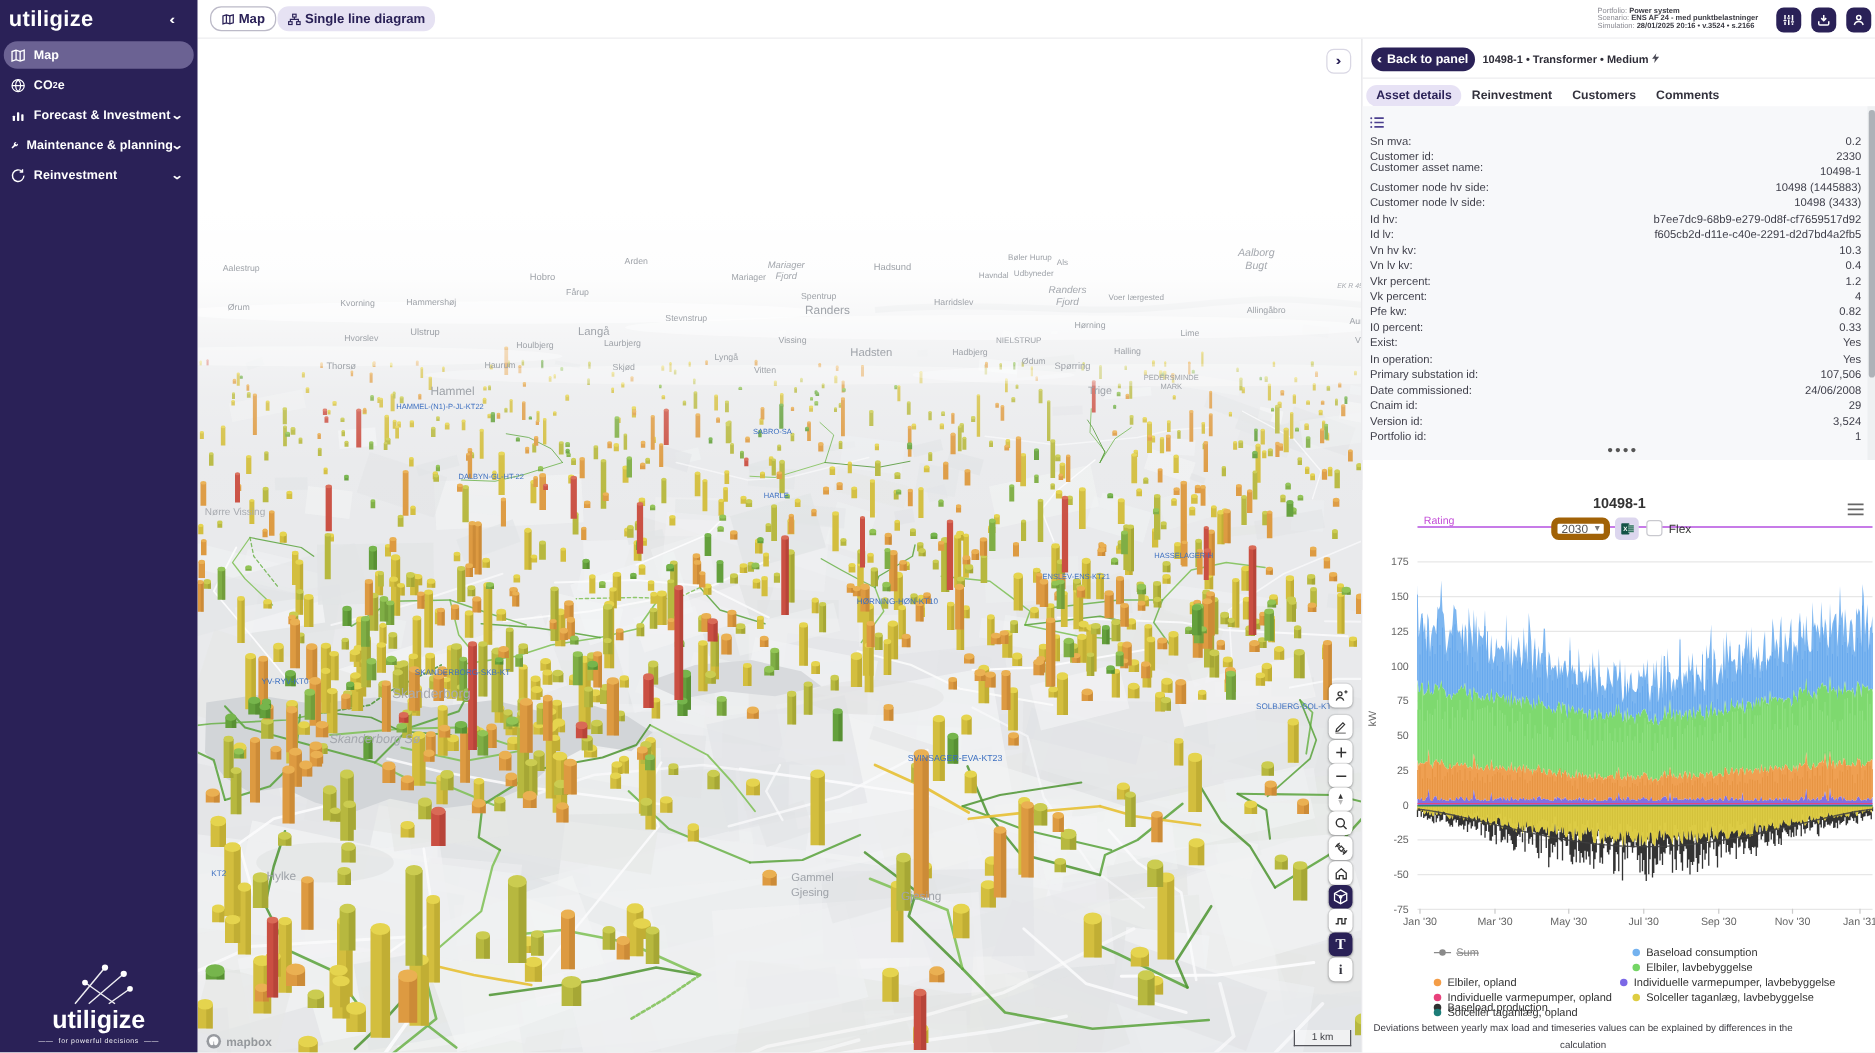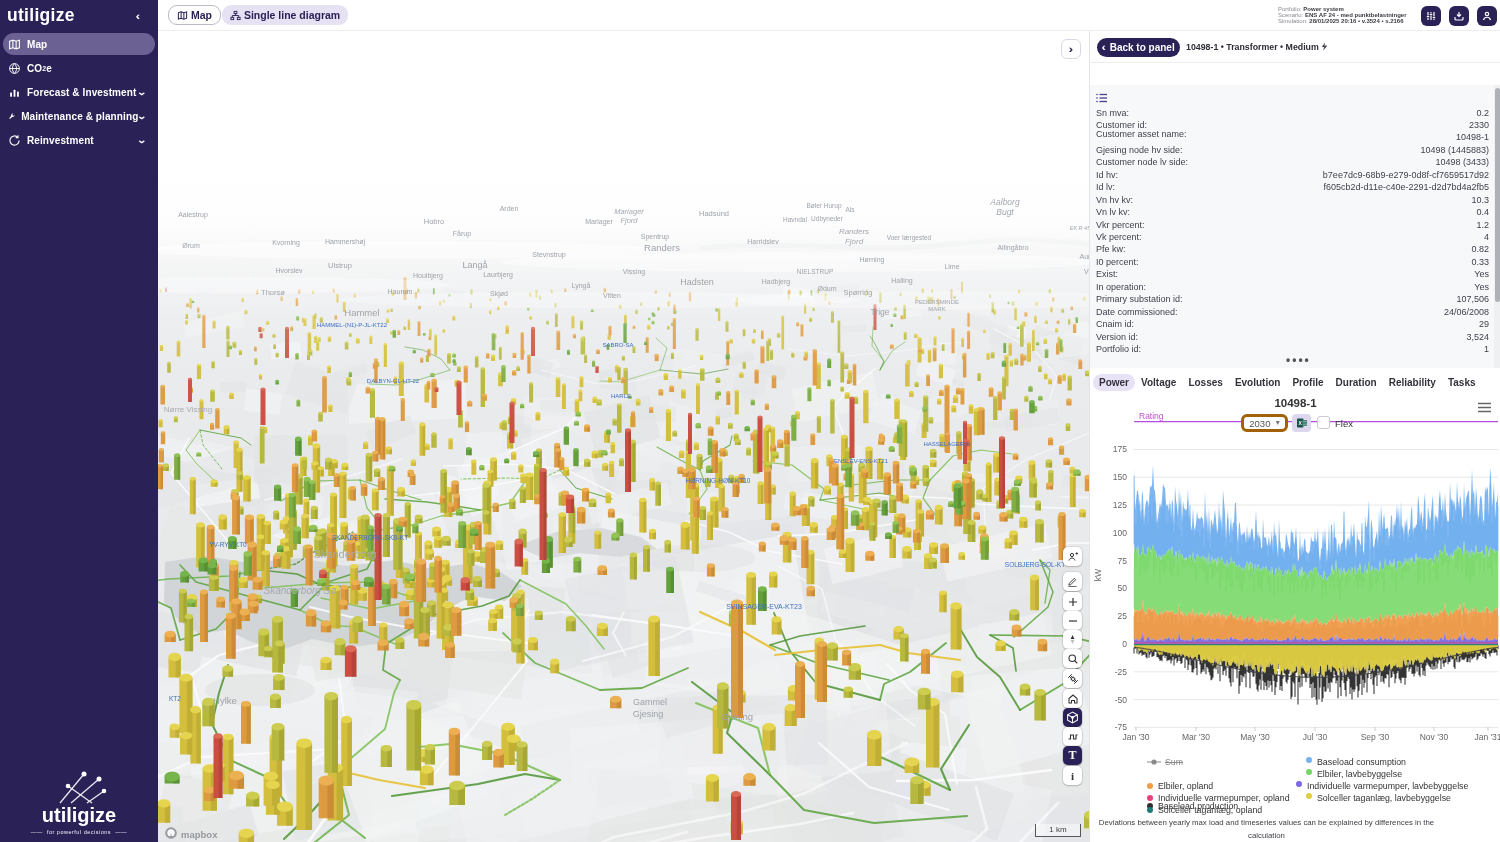--- a/index.html
+++ b/index.html
@@ -9,21 +9,21 @@
 .chev{margin-left:auto;margin-right:9px;font-size:9px;font-weight:bold;transform:scaleX(1.4)}
 .topbtn{position:absolute;display:flex;align-items:center;font-weight:bold;color:#2a2157;font-size:10.5px;border-radius:9px;padding:0 8px;height:20px;white-space:nowrap}
 .topbtn svg{flex:none}
 .panel{position:absolute;left:1089px;top:31px;width:411px;height:811px;background:#fff;border-left:1px solid #e4e4e8}
 .dt{position:absolute;font-size:9px;color:#3f3f4a}
 .tab{display:inline-block;font-size:9.8px;font-weight:bold;color:#33323d;padding:3px 8px;border-radius:12px}
 .tabon{background:#e7e2f5;color:#2a2157}
 .tab2{display:inline-block;font-size:10px;font-weight:bold;color:#33323d;padding:3px 6px;border-radius:12px}
 .mapctl{position:absolute;width:19px;height:19px;background:#fff;border-radius:5px;box-shadow:0 0 0 1px rgba(0,0,0,.07),0 1px 2px rgba(0,0,0,.18);display:flex;align-items:center;justify-content:center;color:#33333d}
 .mapctl.on{background:#2a2157;color:#fff}
-.leg{position:absolute;font-size:8.8px;color:#333;display:flex;align-items:flex-start}
+.leg{position:absolute;font-size:8.8px;color:#333;display:flex;align-items:center}
 .leg i{width:6px;height:6px;border-radius:50%;margin-right:5px;flex:none}
 </style></head><body>
 
 <div class="abs" style="left:158px;top:31px;width:931px;height:811px;overflow:hidden">
 <svg width="931" height="811" viewBox="0 0 931 811" xmlns="http://www.w3.org/2000/svg" style="position:absolute;left:0;top:0">
       <rect width="931" height="811" fill="#e9eaec"></rect>
       <g>
         <rect x="571" y="543" width="85" height="29" fill="#e2e4e6" opacity="0.66" transform="rotate(-5 613 557)"></rect>
         <rect x="792" y="534" width="34" height="32" fill="#e2e4e6" opacity="0.46" transform="rotate(19 809 550)"></rect>
         <rect x="-21" y="710" width="138" height="117" fill="#e1e3e5" opacity="0.72" transform="rotate(-7 48 769)"></rect>
@@ -681,40 +681,43 @@
   </div>
 <div class="abs" style="left:1035px;top:824px;width:46px;height:13px;border:1.5px solid #55565c;border-top:none;background:rgba(255,255,255,.45);font-size:8px;color:#3c3d42;text-align:center;line-height:12px">1 km</div>
 
 <div class="panel">
 <div class="abs" style="left:7px;top:7px;width:83px;height:19px;background:#2a2157;border-radius:10px;color:#fff;font-size:10px;font-weight:bold;display:flex;align-items:center;justify-content:center"><span style="transform:scaleX(1.3);margin-right:4px;font-size:10px">‹</span>Back to panel</div>
 <div class="abs" style="left:96px;top:11px;font-size:8.8px;font-weight:bold;color:#2e2d38">10498-1 • Transformer • Medium
 <svg width="7" height="9" viewBox="0 0 12 16" style="vertical-align:-1px">
         <path d="M7 1 1 9h4l-1 6 7-9H6z" fill="#4a4a55"></path>
       </svg></div>
 <div class="abs" style="left:0;top:31px;width:411px;border-top:1px solid #ededf0"></div>
+<div class="abs" style="left:3px;top:35px">
+<span class="tab tabon">Asset details</span><span class="tab">Reinvestment</span><span class="tab">Customers</span><span class="tab">Comments</span>
+</div>
 <div class="abs" style="left:0;top:54px;width:411px;height:283px;background:#f7f8fa">
 <svg class="abs" width="12" height="10" viewBox="0 0 24 20" style="left:6px;top:8px">
         <g stroke="#4b3f8f" stroke-width="2.6">
           <line x1="7" y1="3" x2="22" y2="3"></line>
           <line x1="7" y1="10" x2="22" y2="10"></line>
           <line x1="7" y1="17" x2="22" y2="17"></line>
         </g>
         <g fill="#4b3f8f">
           <circle cx="2" cy="3" r="1.6"></circle>
           <circle cx="2" cy="10" r="1.6"></circle>
           <circle cx="2" cy="17" r="1.6"></circle>
         </g>
       </svg>
 <div class="dt" style="left:6px;top:22.5px">Sn mva:</div>
       <div class="dt" style="right:12px;top:22.5px">0.2</div>
       <div class="dt" style="left:6px;top:35.0px">Customer id:</div>
       <div class="dt" style="right:12px;top:35.0px">2330</div>
       <div class="dt" style="left:6px;top:44px">Customer asset name:</div>
       <div class="dt" style="right:12px;top:47.4px">10498-1</div>
-      <div class="dt" style="left:6px;top:59.9px">Gjesing node hv side:</div>
+      <div class="dt" style="left:6px;top:59.9px">Customer node hv side:</div>
       <div class="dt" style="right:12px;top:59.9px">10498 (1445883)</div>
       <div class="dt" style="left:6px;top:72.3px">Customer node lv side:</div>
       <div class="dt" style="right:12px;top:72.3px">10498 (3433)</div>
       <div class="dt" style="left:6px;top:84.8px">Id hv:</div>
       <div class="dt" style="right:12px;top:84.8px">b7ee7dc9-68b9-e279-0d8f-cf7659517d92</div>
       <div class="dt" style="left:6px;top:97.2px">Id lv:</div>
       <div class="dt" style="right:12px;top:97.2px">f605cb2d-d11e-c40e-2291-d2d7bd4a2fb5</div>
       <div class="dt" style="left:6px;top:109.7px">Vn hv kv:</div>
       <div class="dt" style="right:12px;top:109.7px">10.3</div>
       <div class="dt" style="left:6px;top:122.1px">Vn lv kv:</div>
@@ -737,23 +740,20 @@
       <div class="dt" style="right:12px;top:221.7px">24/06/2008</div>
       <div class="dt" style="left:6px;top:234.1px">Cnaim id:</div>
       <div class="dt" style="right:12px;top:234.1px">29</div>
       <div class="dt" style="left:6px;top:246.6px">Version id:</div>
       <div class="dt" style="right:12px;top:246.6px">3,524</div>
       <div class="dt" style="left:6px;top:259.0px">Portfolio id:</div>
       <div class="dt" style="right:12px;top:259.0px">1</div>
 <div class="abs" style="left:196px;top:268px;font-size:12px;letter-spacing:2px;color:#555;font-weight:bold">••••</div>
 <div class="abs" style="left:404px;top:0px;width:6px;height:283px;background:#eef0f2"></div>
 <div class="abs" style="left:404.5px;top:3px;width:5px;height:214px;background:#aeb2b8;border-radius:2.5px"></div>
-</div>
-<div class="abs" style="left:3px;top:341px">
-<span class="tab2 tabon">Power</span><span class="tab2">Voltage</span><span class="tab2">Losses</span><span class="tab2">Evolution</span><span class="tab2">Profile</span><span class="tab2">Duration</span><span class="tab2">Reliability</span><span class="tab2">Tasks</span>
 </div>
 <div class="abs" style="left:0;top:361px;width:411px;height:450px;background:#fff">
 <svg width="411" height="450" viewBox="0 0 411 450" xmlns="http://www.w3.org/2000/svg" style="position:absolute;left:0;top:0">
         <g font-family="'Liberation Sans',sans-serif">
           <line x1="44" y1="335.4" x2="408" y2="335.4" stroke="#e7e7e7" stroke-width="1"></line>
           <text x="37" y="338.4" font-size="8.5" fill="#666" text-anchor="end">-75</text>
           <line x1="44" y1="307.6" x2="408" y2="307.6" stroke="#e7e7e7" stroke-width="1"></line>
           <text x="37" y="310.6" font-size="8.5" fill="#666" text-anchor="end">-50</text>
           <line x1="44" y1="279.8" x2="408" y2="279.8" stroke="#e7e7e7" stroke-width="1"></line>
           <text x="37" y="282.8" font-size="8.5" fill="#666" text-anchor="end">-25</text>
@@ -810,21 +810,21 @@
 </div>
 <div class="abs" style="left:0;top:366px;width:411px;text-align:center;font-size:11.5px;font-weight:bold;color:#333">10498-1</div>
 <svg class="abs" width="13" height="11" viewBox="0 0 26 22" style="left:388px;top:371px">
       <g stroke="#666" stroke-width="3">
         <line x1="0" y1="3" x2="26" y2="3"></line>
         <line x1="0" y1="11" x2="26" y2="11"></line>
         <line x1="0" y1="19" x2="26" y2="19"></line>
       </g>
     </svg>
 
-<div class="abs" style="left:151px;top:383px;width:47px;height:18px;background:#fff;border:3px solid #a16207;border-radius:6px;font-size:9.5px;color:#555;display:flex;align-items:center;justify-content:center">2030&nbsp;&nbsp;<span style="font-size:8px;color:#777;line-height:1">▾</span></div>
+<div class="abs" style="left:151px;top:383px;width:47px;height:18px;background:#fff;border:5px solid #a16207;border-radius:6px;font-size:9.5px;color:#555;display:flex;align-items:center;justify-content:center">2030&nbsp;&nbsp;<span style="font-size:8px;color:#777;line-height:1">▾</span></div>
 <div class="abs" style="left:202px;top:383px;width:19px;height:18px;background:#dcd6ee;border-radius:4px;display:flex;align-items:center;justify-content:center">
 <svg width="12" height="12" viewBox="0 0 24 24">
         <rect x="2" y="3" width="13" height="18" rx="1.5" fill="#155347"></rect>
         <rect x="13" y="6" width="9" height="12" fill="#2a6e5d"></rect>
         <path d="M13 6h9M13 9h9M13 12h9M13 15h9M13 18h9" stroke="#fff" stroke-width=".7"></path>
         <text x="8.5" y="16" font-size="10" fill="#fff" text-anchor="middle" font-weight="bold" font-family="'Liberation Sans',sans-serif">X</text>
       </svg>
     </div>
 <div class="abs" style="left:227px;top:385px;width:13px;height:13px;background:#fff;border:1px solid #c9c9cf;border-radius:3px"></div>
 <div class="abs" style="left:245px;top:387px;font-size:9.5px;color:#333">Flex</div>

